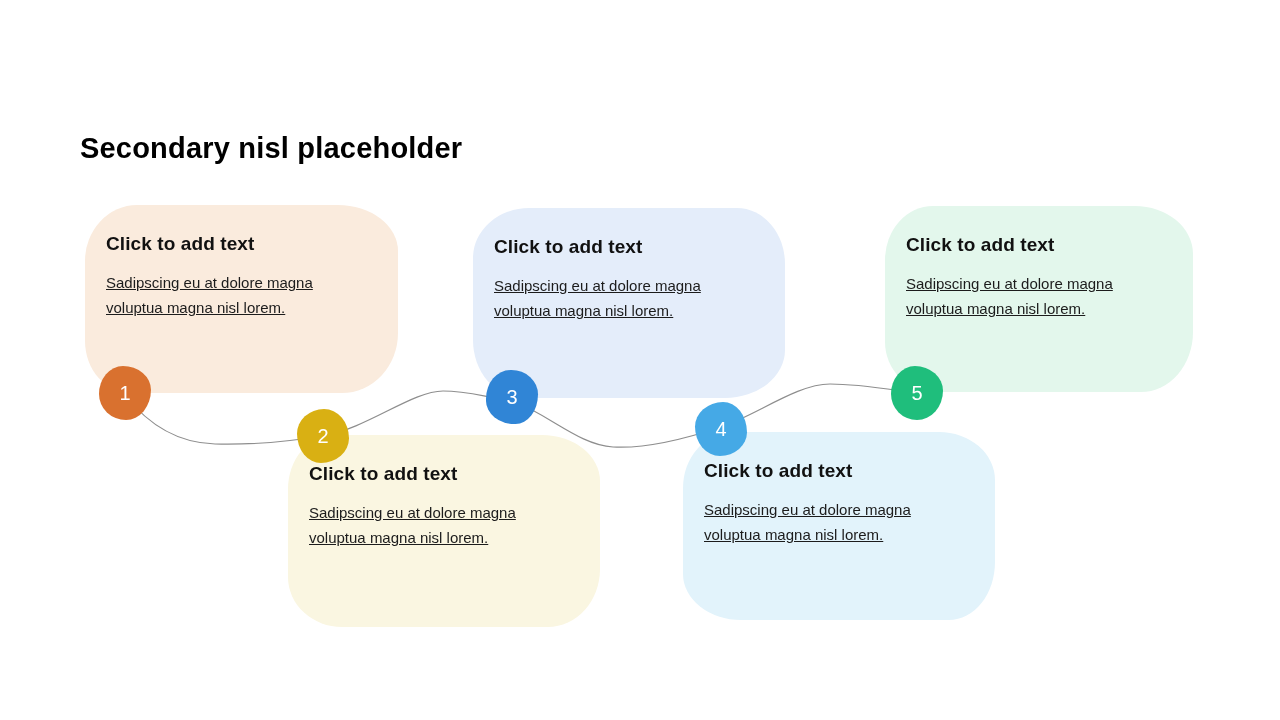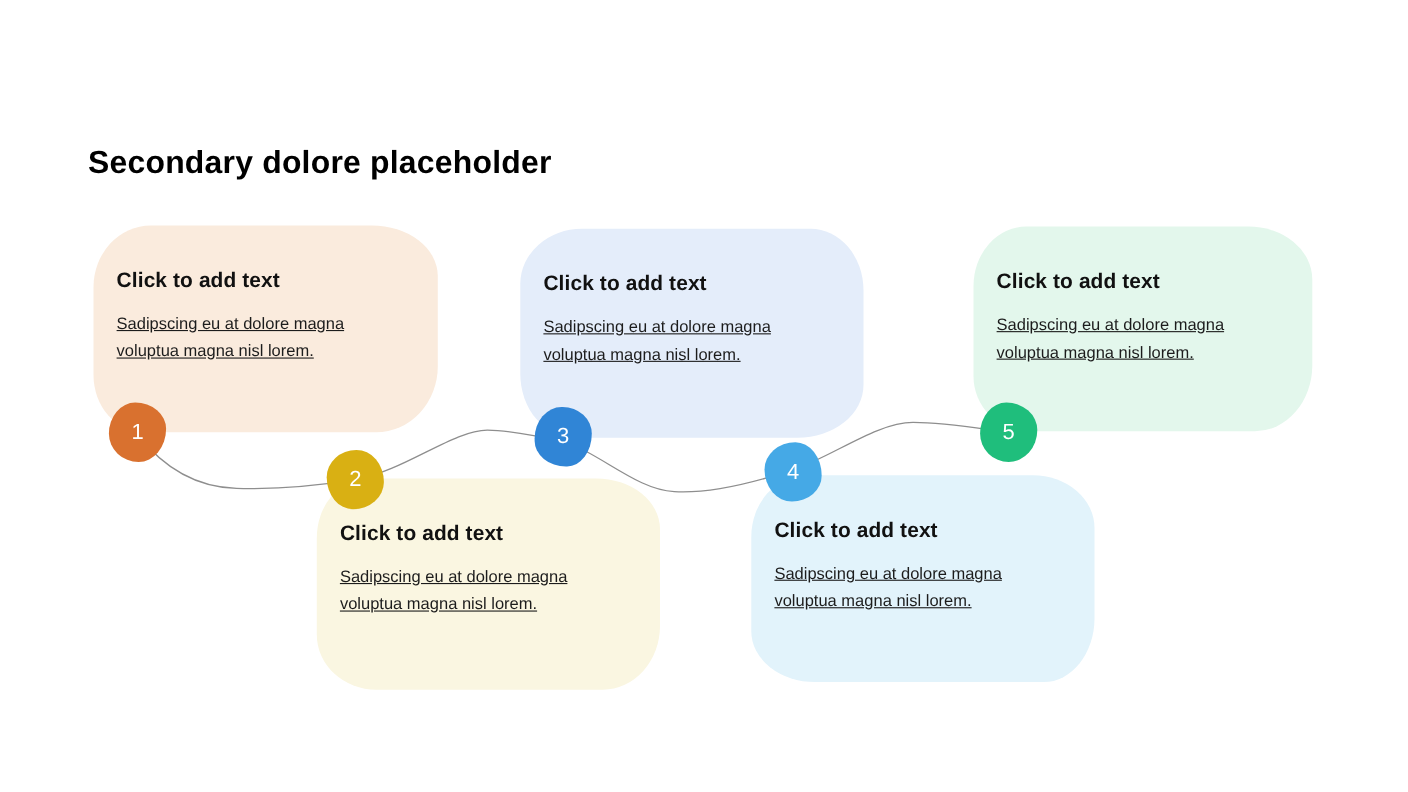--- a/index.html
+++ b/index.html
@@ -24,21 +24,21 @@
     font-weight: bold;
     color: #000000;
     letter-spacing: 0.2px;
   }
   .card {
     position: absolute;
     box-sizing: border-box;
     padding: 28px 22px 0 21px;
   }
   .card h3 {
-    margin: 12px 0 15px 0;
+    margin: 0 0 15px 0;
     font-size: 19px;
     font-weight: bold;
     color: #111111;
     letter-spacing: 0.1px;
   }
   .card p {
     margin: 0;
     width: 226px;
     font-size: 15px;
     line-height: 25px;
@@ -74,21 +74,21 @@
   .badge-2 { left: 297px; top: 409px; border-radius: 52% 48% 54% 46% / 46% 54% 46% 54%; }
   .badge-3 { left: 486px; top: 370px; border-radius: 48% 52% 44% 56% / 54% 46% 56% 44%; }
   .badge-4 { left: 695px; top: 402px; border-radius: 54% 46% 52% 48% / 46% 56% 44% 54%; }
   .badge-5 { left: 891px; top: 366px; border-radius: 46% 54% 50% 50% / 52% 46% 54% 48%; }
 </style>
 </head>
 <body>
 
 <div class="slide" style="background-color: rgb(255, 255, 255);">
 
-  <h1 class="slide-title">Secondary dolore placeholder</h1>
+  <h1 class="slide-title">Secondary nisl placeholder</h1>
 
   <div class="card card-1" style="background-color: rgb(250, 235, 221);">
     <h3>Click to add text</h3>
     <p>Sadipscing eu at dolore magna voluptua magna nisl lorem.</p>
   </div>
 
   <div class="card card-2" style="background-color: rgb(250, 246, 225);">
     <h3>Click to add text</h3>
     <p>Sadipscing eu at dolore magna voluptua magna nisl lorem.</p>
   </div>

